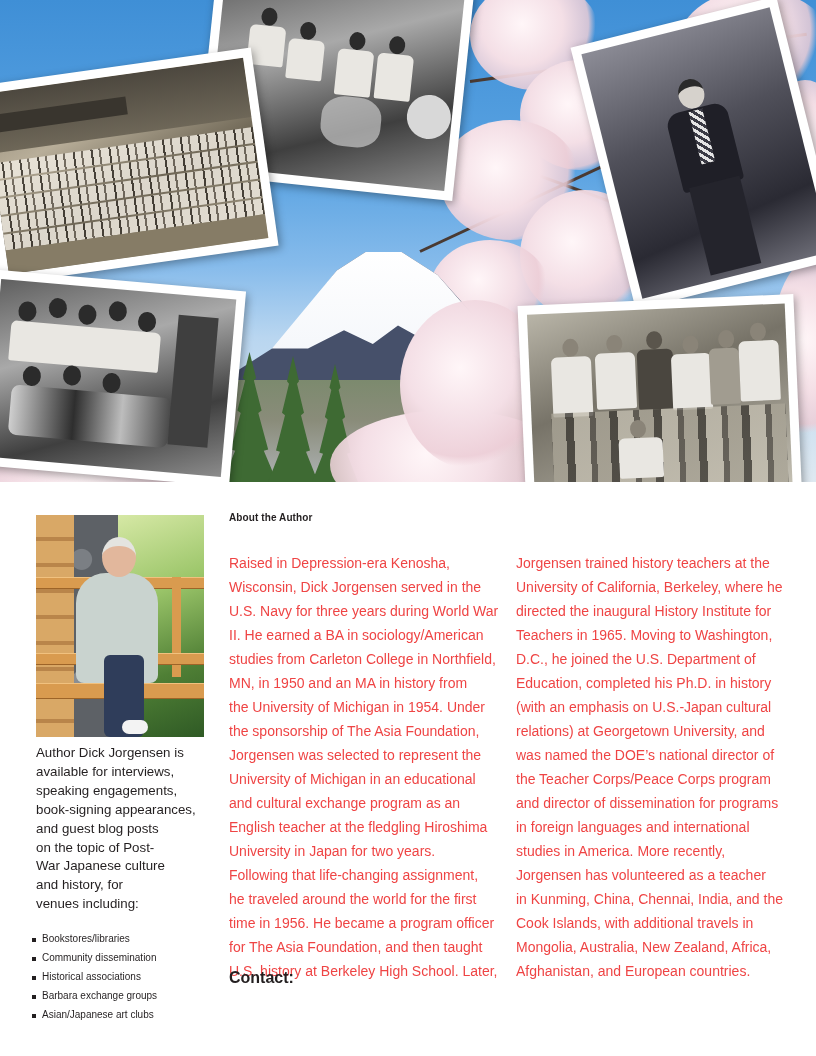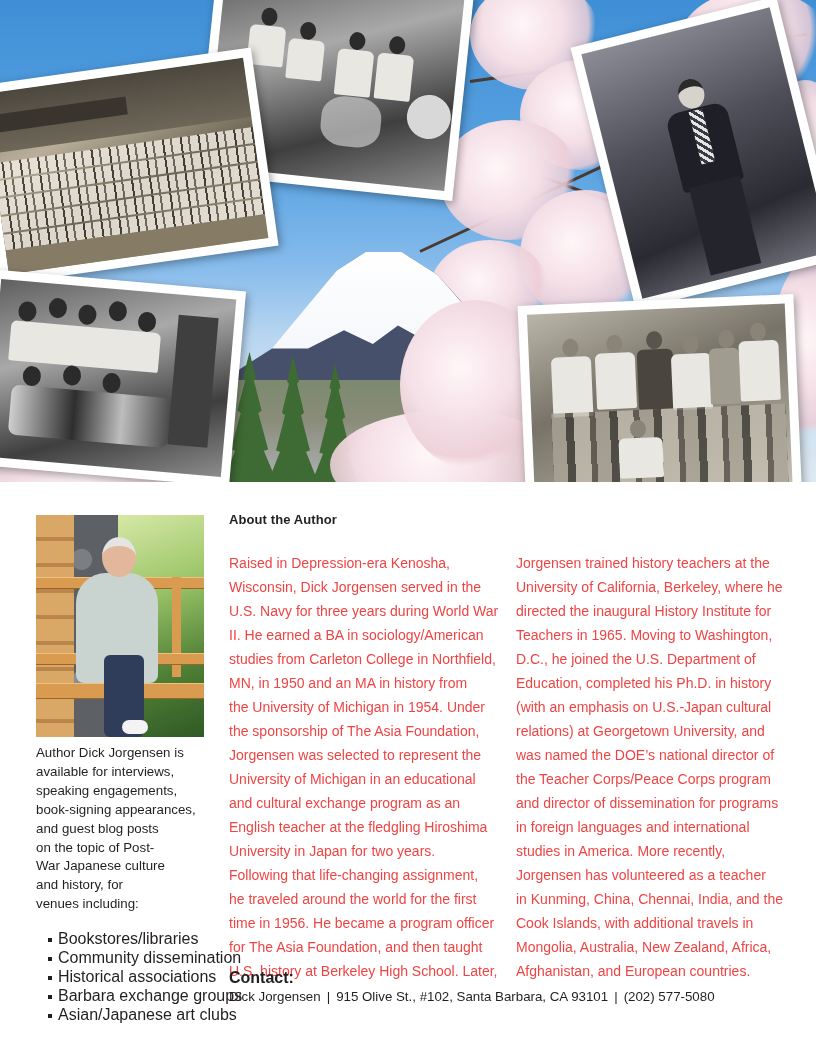--- a/index.html
+++ b/index.html
@@ -67,30 +67,30 @@
     background: linear-gradient(160deg, #d6e8a5 0%, #9cc66a 35%, #4f7f35 70%, #2f5a25 100%); }
   .ap-rail { position: absolute; left: 0; right: 0; height: 12px; background: #d99b4f; border-top: 1px solid #f1c17e; border-bottom: 1px solid #9d6428; }
   .ap-post { position: absolute; width: 9px; background: #d99b4f; }
   .ap-body { position: absolute; left: 40px; top: 58px; width: 82px; height: 110px; background: #c9d3cf; border-radius: 30px 30px 8px 8px; }
   .ap-head { position: absolute; left: 66px; top: 22px; width: 34px; height: 40px; border-radius: 50%; background: #e2b79c; border-top: 9px solid #e4e4e0; }
   .ap-legs { position: absolute; left: 68px; top: 140px; width: 40px; height: 82px; background: #2f3d5a; border-radius: 6px; }
   .ap-shoe { position: absolute; left: 86px; top: 205px; width: 26px; height: 14px; background: #f3f3f3; border-radius: 8px; }
 
   .title {
     position: absolute; left: 229px; top: 512px;
-    font-size: 13px; font-weight: 700; color: #231f20; letter-spacing: 0.1px;
+    font-size: 10px; font-weight: 700; color: #231f20; letter-spacing: 0.1px;
   }
   .col {
     position: absolute; font-size: 14px; line-height: 24px; color: #ef4444;
     white-space: pre-line;
   }
   .col-1 { left: 229px; top: 551px; width: 285px; }
   .col-2 { left: 516px; top: 551px; width: 285px; }
   .sidebar-text { position: absolute; left: 36px; top: 744px; width: 185px; font-size: 13.3px; line-height: 18.9px; white-space: pre-line; }
-  .venues { position: absolute; left: 48px; top: 930px; list-style: none; font-size: 16px; line-height: 18.9px; }
+  .venues { position: absolute; left: 32px; top: 930px; list-style: none; font-size: 10px; line-height: 18.9px; }
   .venues li { position: relative; padding-left: 10px; }
   .venues li::before { content: ""; position: absolute; left: 0; top: 8px; width: 4px; height: 4px; background: #231f20; }
 
   .contact { position: absolute; left: 229px; top: 969px; font-size: 13.3px; line-height: 18.9px; }
   .contact-label { font-weight: 700; font-size: 16px; }
   .contact-line { white-space: nowrap; }
   .sep { padding: 0 6px; }
   a { color: inherit; text-decoration: none; }
 </style>
 </head>
@@ -261,16 +261,13 @@
 in foreign languages and international
 studies in America. More recently,
 Jorgensen has volunteered as a teacher
 in Kunming, China, Chennai, India, and the
 Cook Islands, with additional travels in
 Mongolia, Australia, New Zealand, Africa,
 Afghanistan, and European countries.</div>
 
 <div class="contact">
   <div class="contact-label">Contact:</div>
-  <div class="contact-line">
-    <span>Dick Jorgensen</span><span class="sep">|</span><span>915 Olive St., #102, Santa Barbara, CA 93101</span><span class="sep">|</span><span>(202) 577-5080</span>
-  </div>
 </div>
 
 </body></html>

